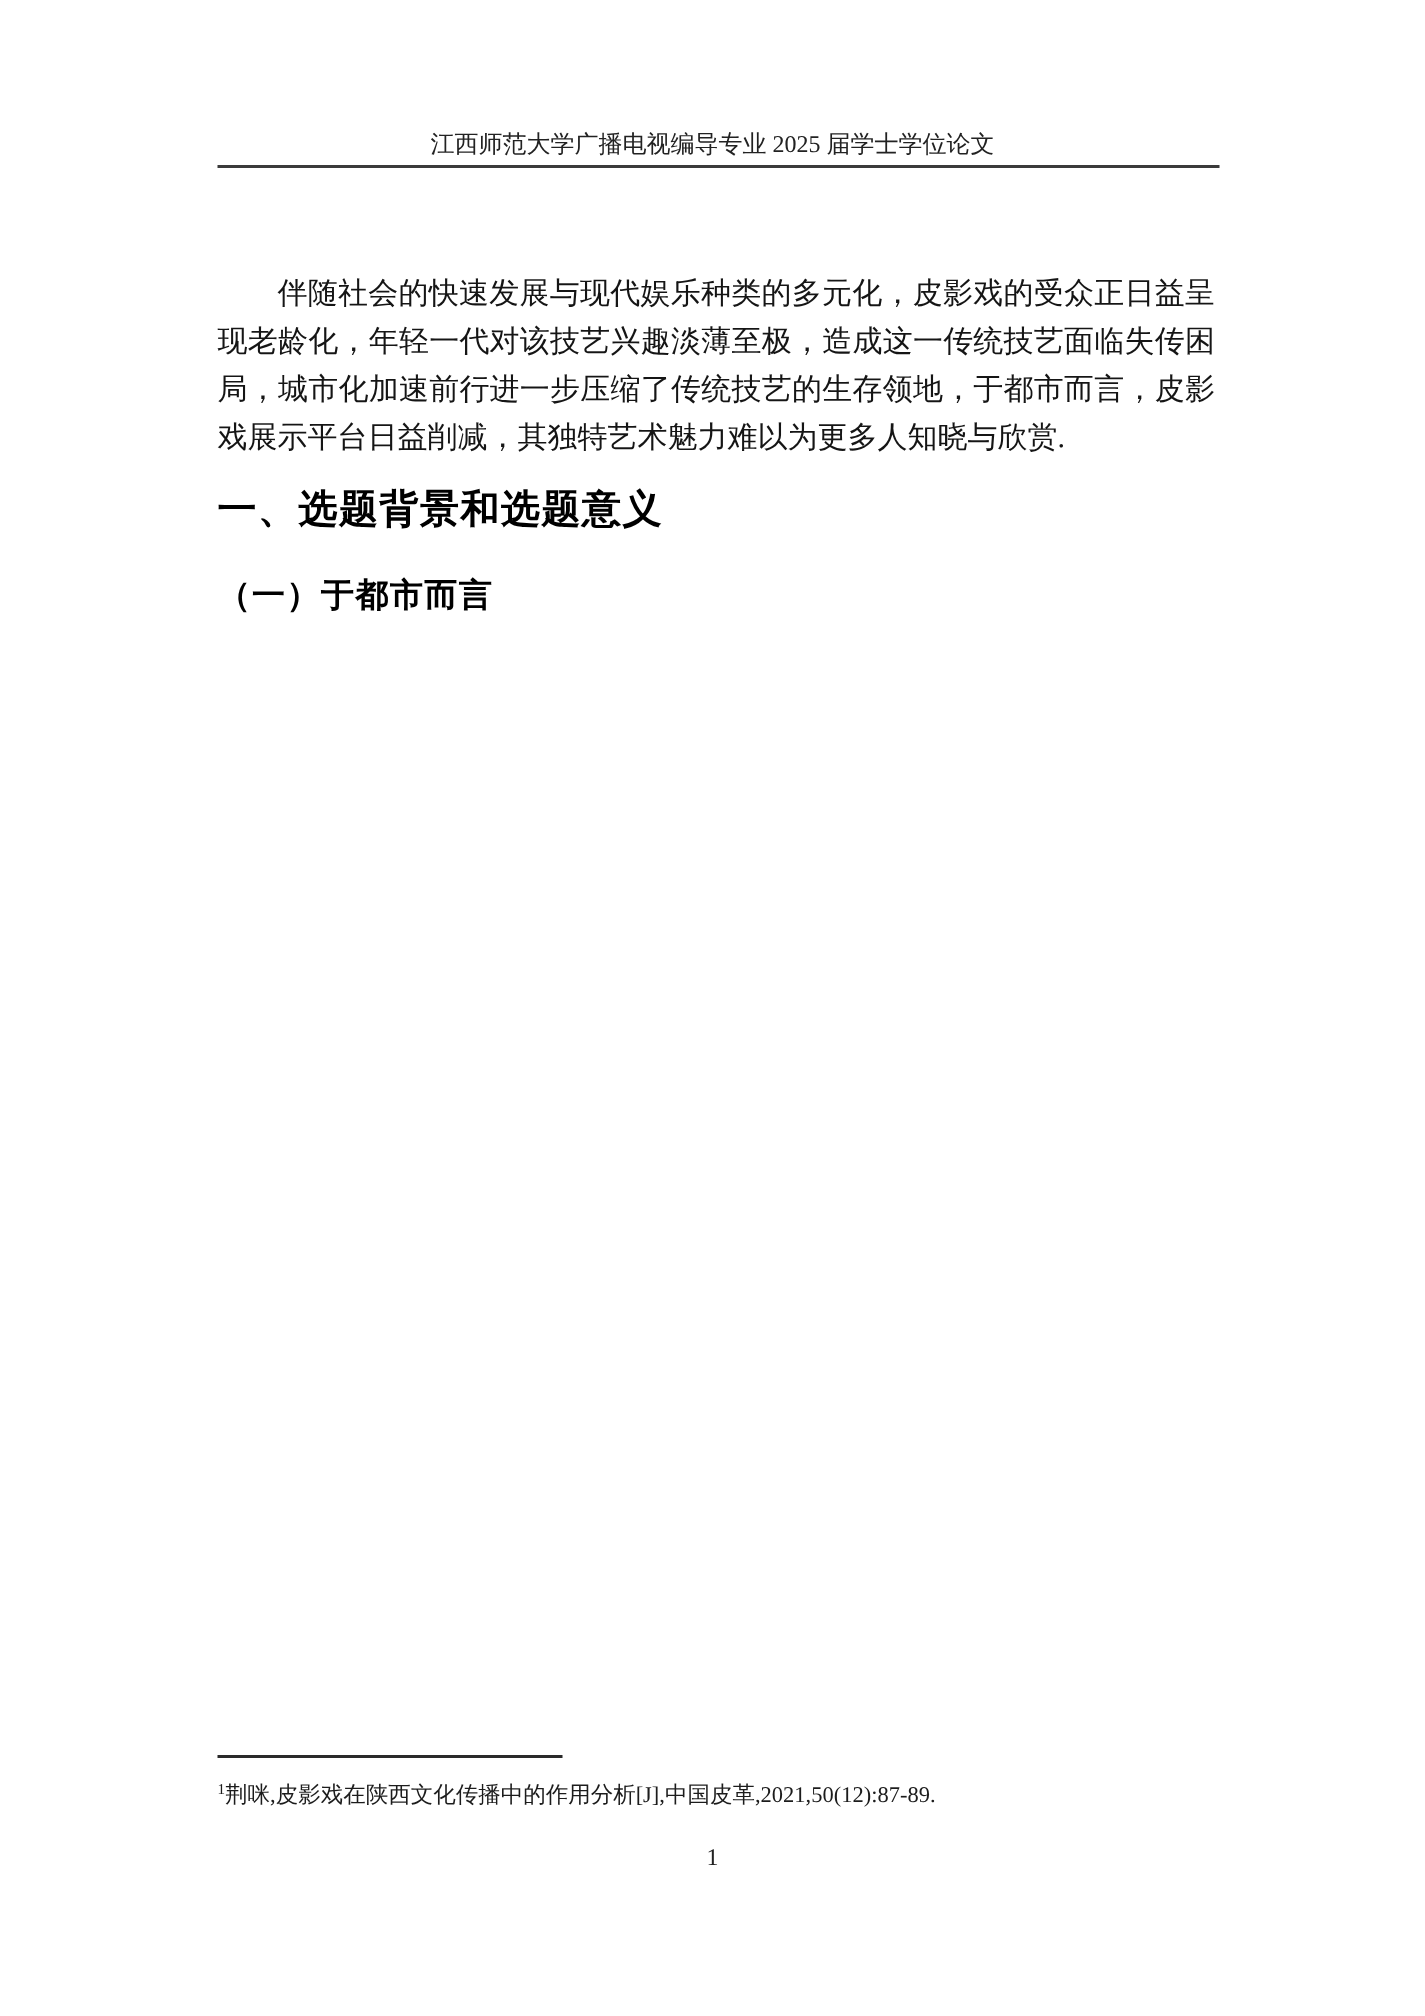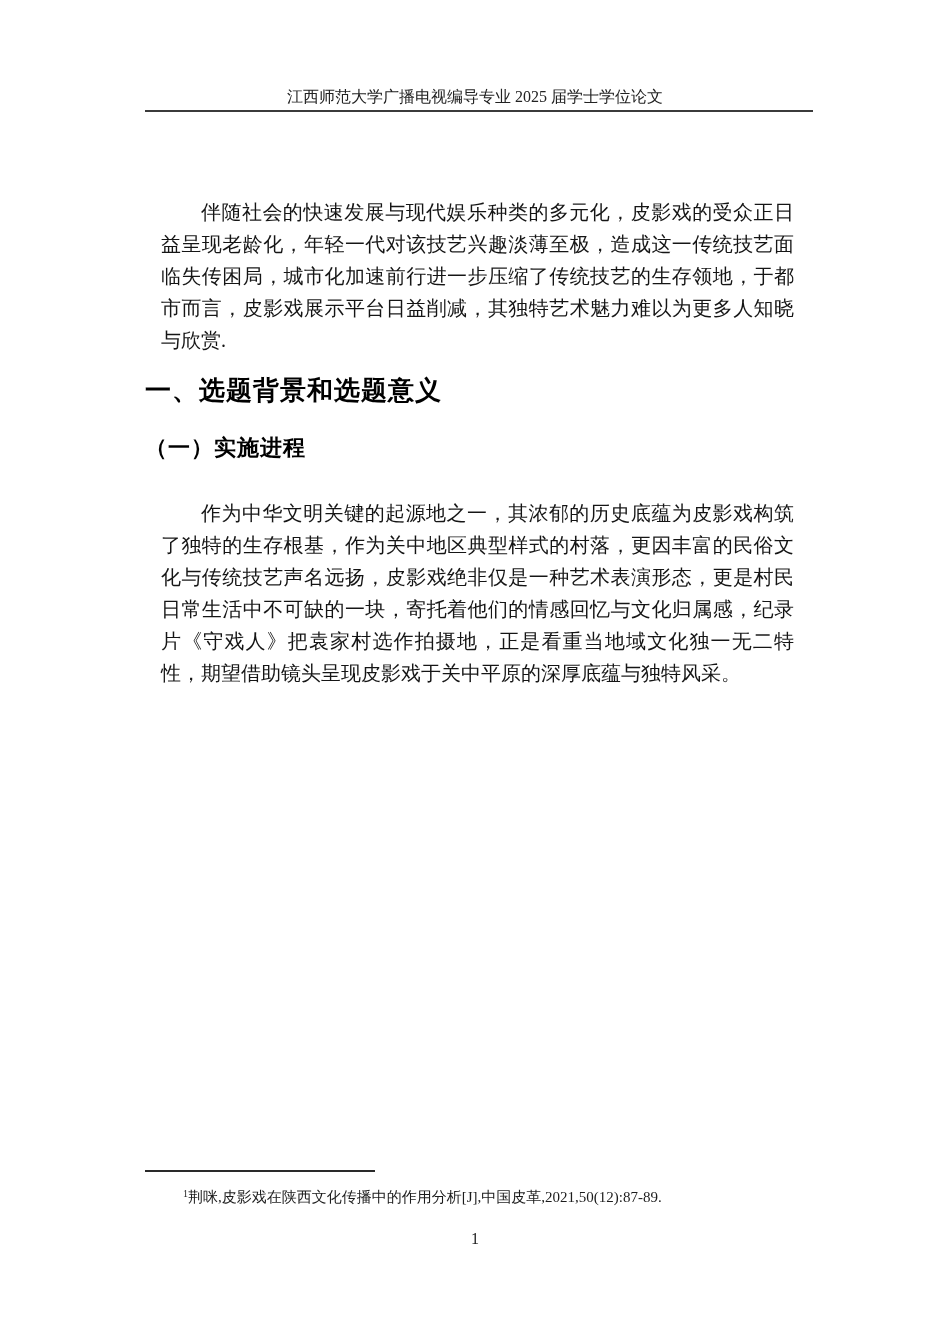--- a/index.html
+++ b/index.html
@@ -36,21 +36,21 @@
     background: #3b3b3b;
   }
   
   .content {
     position: absolute;
     top: 180px;
     left: 145px;
     width: 665px;
   }
   .body-para {
-    margin: 16px;
+    margin: 0;
     font-size: 20px;
     line-height: 32px;
     text-align: justify;
     text-indent: 2em;
     word-break: break-all;
     color: #151515;
   }
   .content h1 {
     margin: 13px 0 16px 0;
     font-family: Liberation Serif, serif;
@@ -84,21 +84,20 @@
     background: #2a2a2a;
   }
   .footnote-text {
     position: absolute;
     top: 1186px;
     left: 145px;
     width: 665px;
     font-size: 15px;
     line-height: 22px;
     color: #1c1c1c;
-    margin-left: 38px;
   }
   .footnote-text sup {
     font-size: 10px;
     vertical-align: 5px;
     line-height: 0;
   }
   
   .page-number {
     position: absolute;
     top: 1230px;
@@ -117,25 +116,24 @@
   <div class="header-text">江西师范大学广播电视编导专业 2025 届学士学位论文</div>
   <div class="header-rule"></div>
 
   <div class="content">
 
     <p class="body-para">伴随社会的快速发展与现代娱乐种类的多元化，皮影戏的受众正日益呈现老龄化，年轻一代对该技艺兴趣淡薄至极，造成这一传统技艺面临失传困局，城市化加速前行进一步压缩了传统技艺的生存领地，于都市而言，皮影戏展示平台日益削减，其独特艺术魅力难以为更多人知晓与欣赏.</p>
 
     <h1>一、选题背景和选题意义</h1>
 
 
-    <h2>（一）实施进程</h2>
+    <h2>（一）于都市而言</h2>
 
 
 
-    <p class="body-para">作为中华文明关键的起源地之一，其浓郁的历史底蕴为皮影戏构筑了独特的生存根基，作为关中地区典型样式的村落，更因丰富的民俗文化与传统技艺声名远扬，皮影戏绝非仅是一种艺术表演形态，更是村民日常生活中不可缺的一块，寄托着他们的情感回忆与文化归属感，纪录片《守戏人》把袁家村选作拍摄地，正是看重当地域文化独一无二特性，期望借助镜头呈现皮影戏于关中平原的深厚底蕴与独特风采。</p>
 
   </div>
 
   <div class="footnote-rule"></div>
 
   <div class="footnote-text"><sup>1</sup><span>荆咪,皮影戏在陕西文化传播中的作用分析[J],中国皮革,2021,50(12):87-89.</span></div>
 
   <div class="page-number">1</div>
 
 </div>

